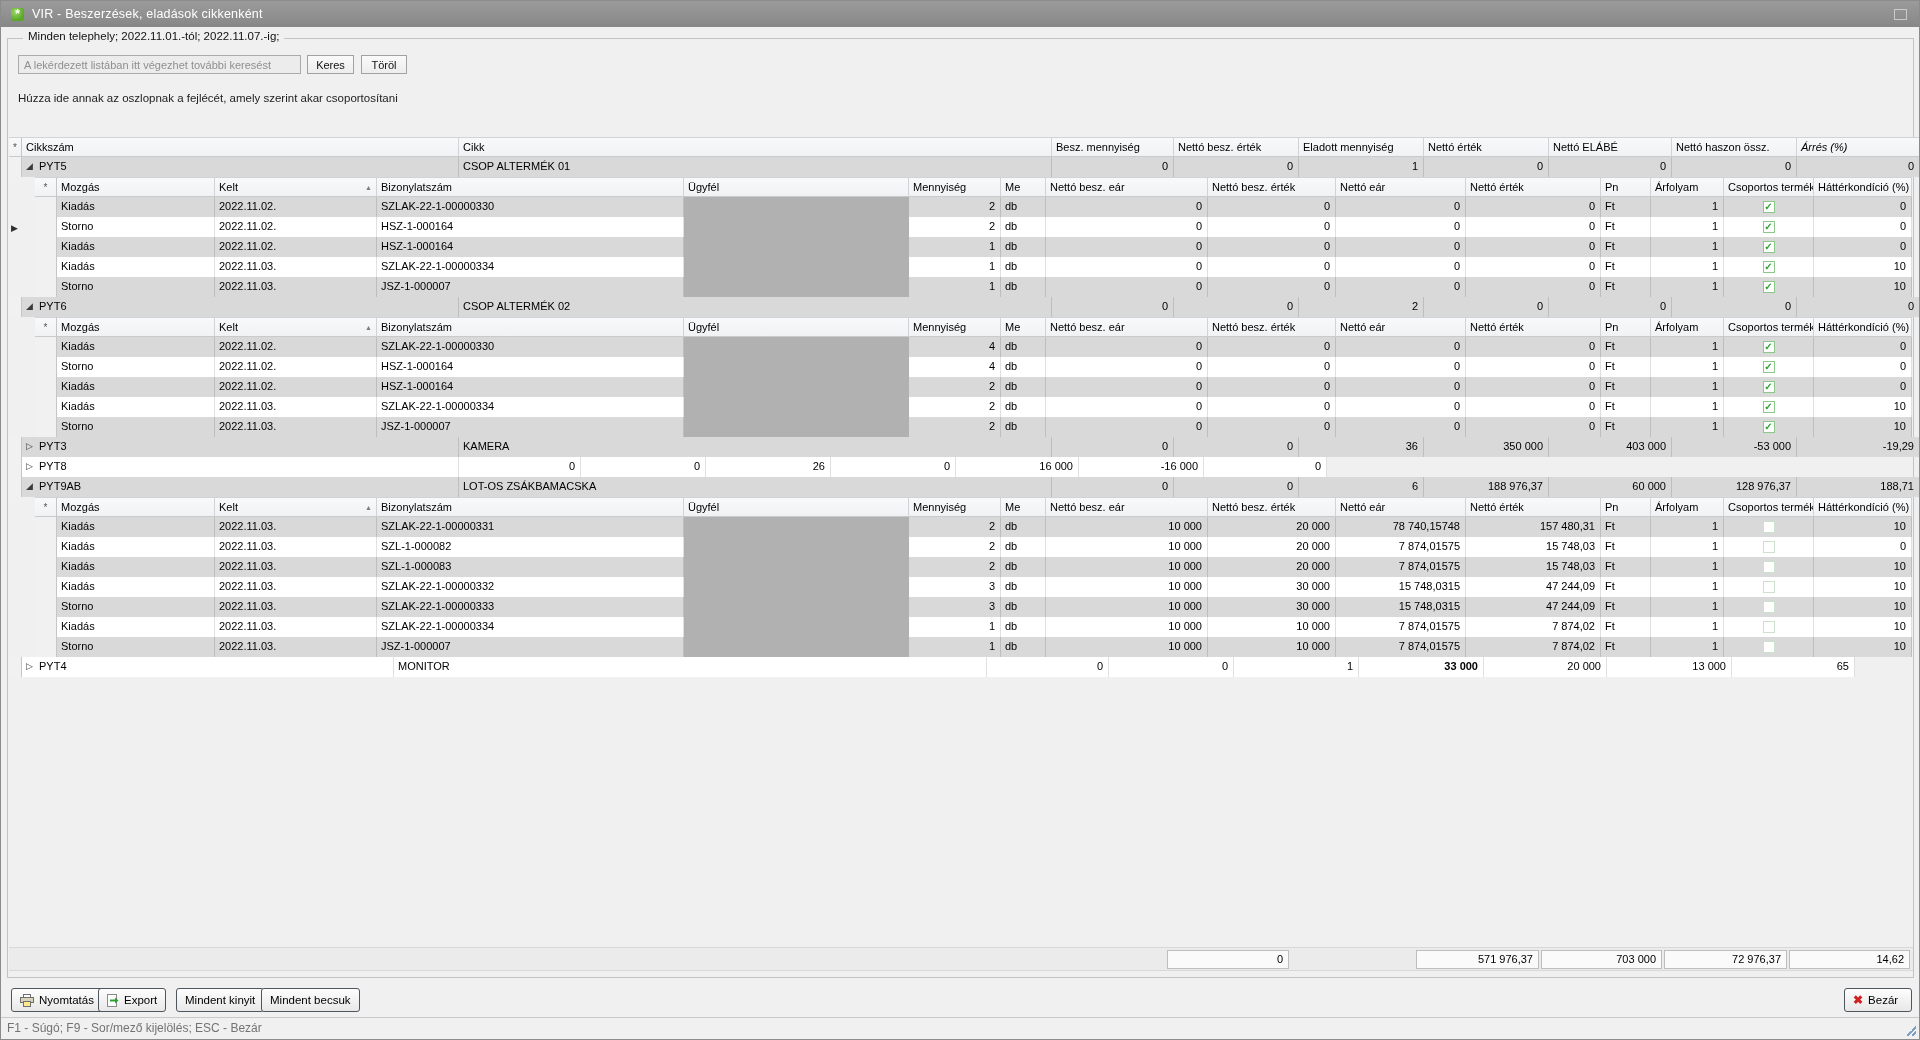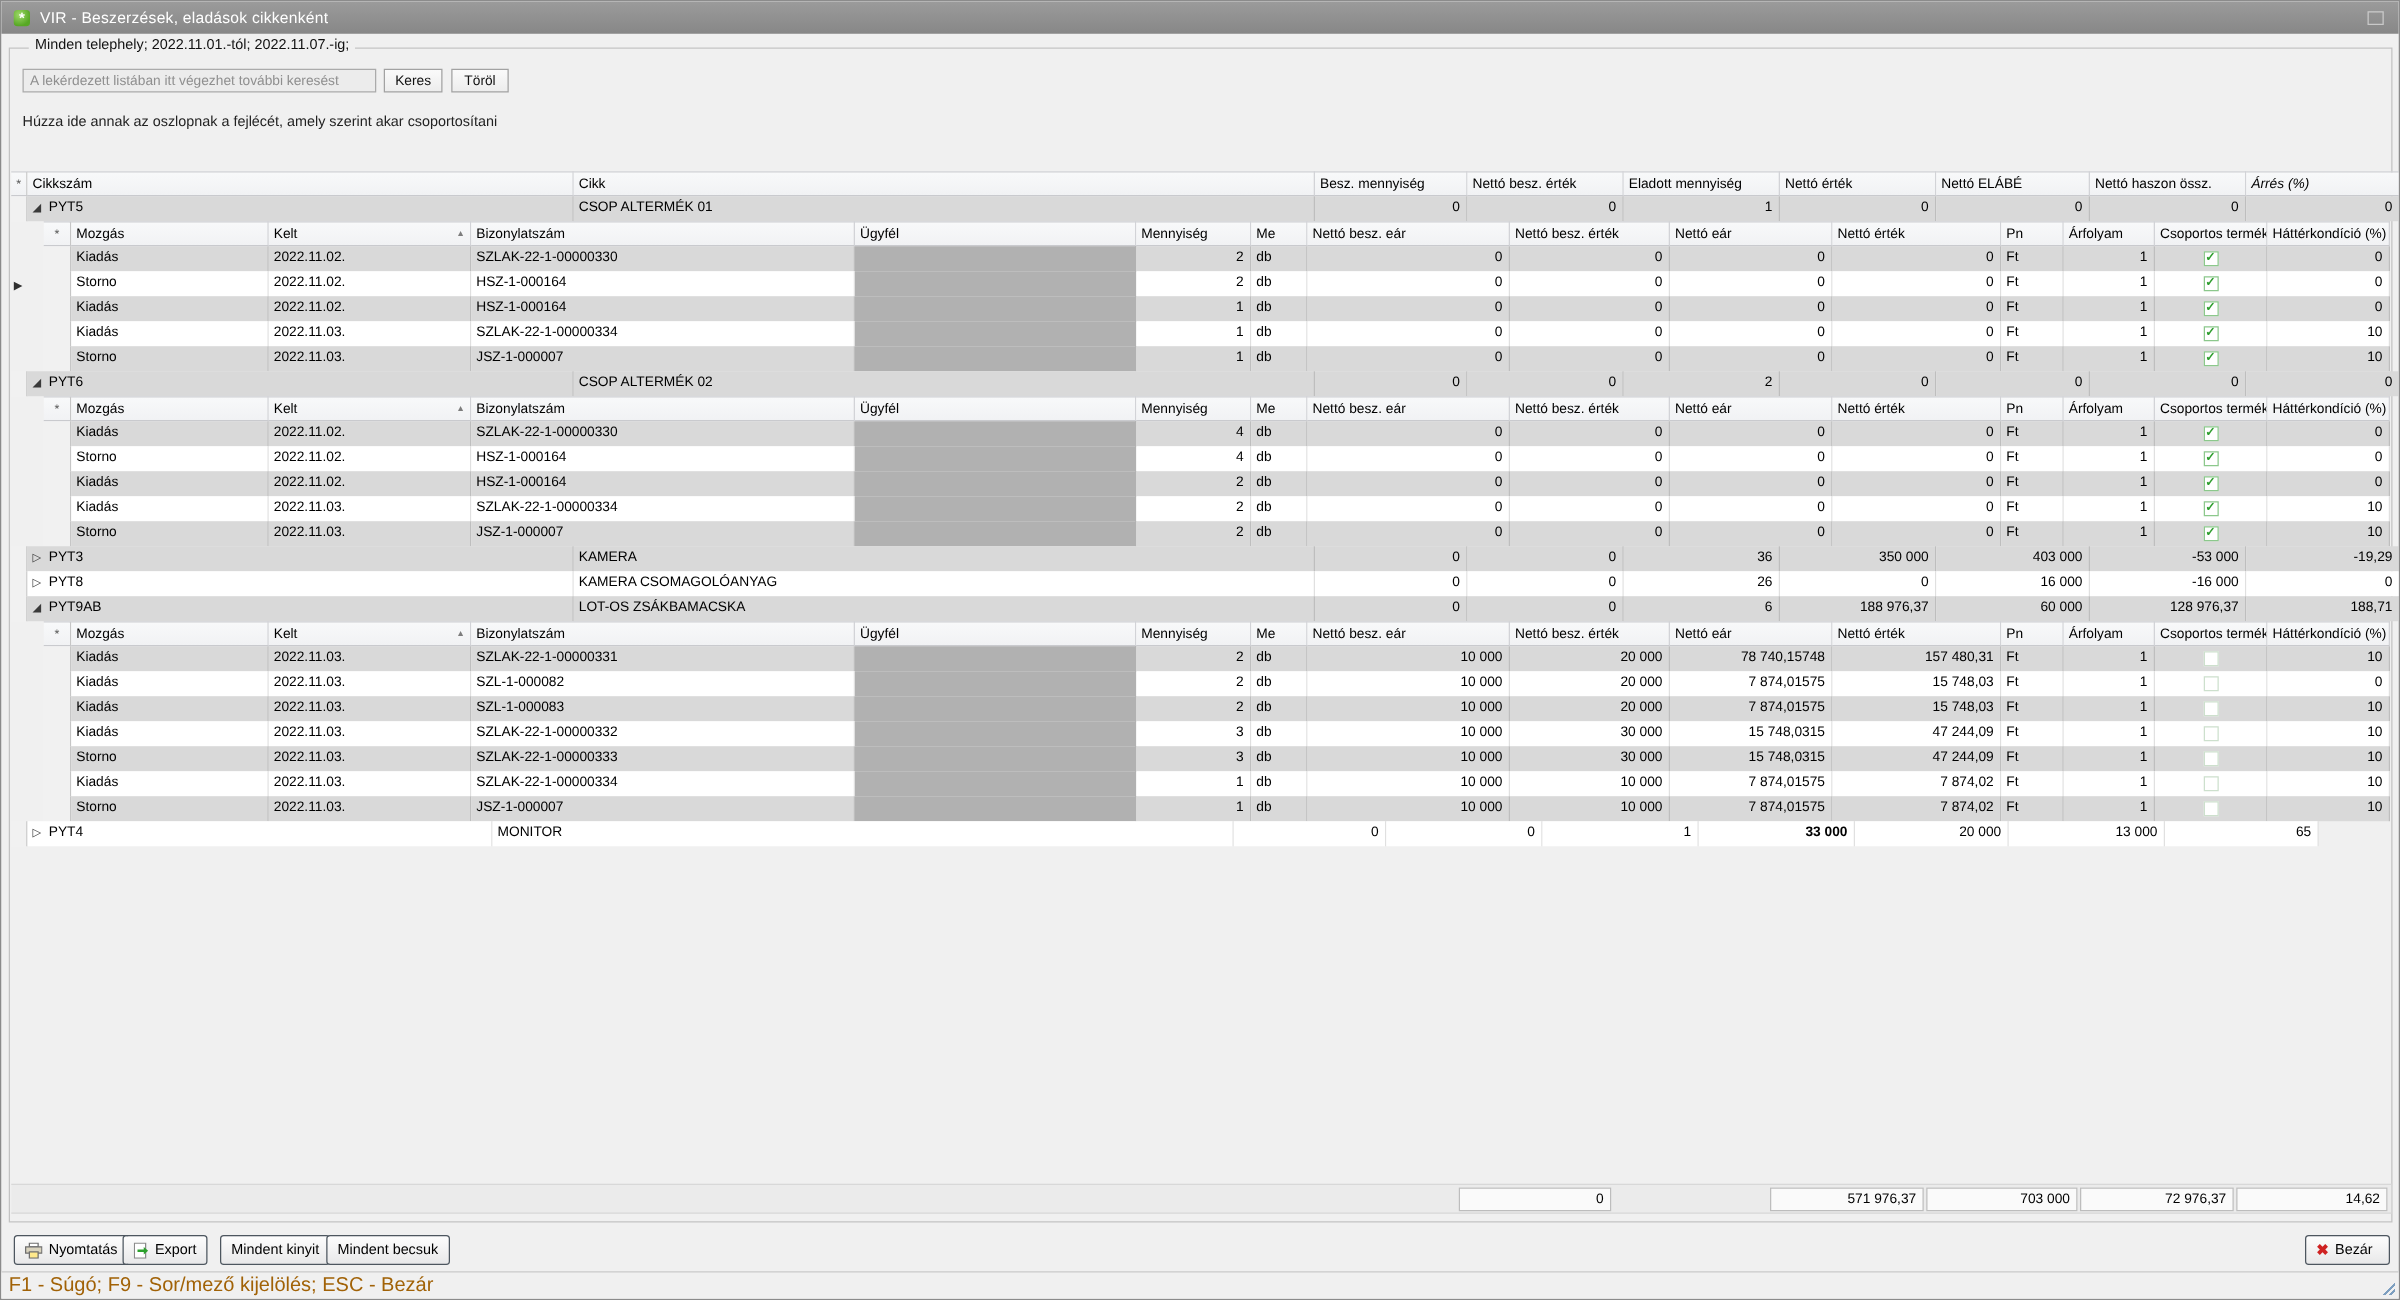--- a/index.html
+++ b/index.html
@@ -39,21 +39,21 @@
   .cb.on{border-color:#8cc88c;}
   .focus-arrow{position:absolute;left:10px;top:222px;font-size:9px;color:#2f2f2f;}
   
   .footer-strip{position:absolute;left:8px;top:946px;width:1904px;height:24px;background:#ebebeb;border-top:1px solid #d8d8d8;border-bottom:1px solid #d8d8d8;box-sizing:border-box;}
   .fbox{position:absolute;top:2px;height:19px;background:#fafafa;border:1px solid #bdbdbd;font-size:11px;line-height:17px;text-align:right;padding:0 5px;box-sizing:border-box;color:#000;}
   
   .btn{position:absolute;top:987px;height:24px;border:1px solid #4d565f;border-radius:3px;background:linear-gradient(#fdfdfd,#e8e8e9);display:flex;align-items:center;gap:5px;padding:0 8px;font-size:11.5px;color:#000;box-sizing:border-box;cursor:default;}
   .btn .ic{display:inline-flex;}
   .close-x{color:#cf2222;font-size:12px;font-weight:bold;line-height:1;}
   
-  .statusbar{position:absolute;left:0;right:0;bottom:0;height:22px;background:#f0f0f0;border-top:1px solid #c9c9c9;font-size:16px;color:#a16207;line-height:21px;padding-left:6px;box-sizing:border-box;}
+  .statusbar{position:absolute;left:0;right:0;bottom:0;height:22px;background:#f0f0f0;border-top:1px solid #c9c9c9;font-size:12px;color:#737373;line-height:21px;padding-left:6px;box-sizing:border-box;}
   .grip{position:absolute;right:3px;bottom:3px;width:10px;height:10px;background:
     linear-gradient(135deg, transparent 0 50%, #7d9fc0 50% 62%, transparent 62% 75%, #7d9fc0 75% 87%, transparent 87%);}
 </style>
 </head>
 <body>
 
 <div class="window">
 
   <div class="titlebar">
     <span class="appicon">*</span>
@@ -349,21 +349,20 @@
         <div class="c num" style="width: 125px;">0</div>
         <div class="c num" style="width: 125px;">36</div>
         <div class="c num" style="width: 125px;">350 000</div>
         <div class="c num" style="width: 123px;">403 000</div>
         <div class="c num" style="width: 125px;">-53 000</div>
         <div class="c num" style="width: 123px;">-19,29</div>
       </div>
       <div class="row white">
         <div class="c ind" style="width: 13px;"></div>
         <div class="c" style="width: 437px;"><span class="tri">▷</span><span>PYT8</span></div>
-        <div class="c" style="width: 593px;">KAMERA CSOMAGOLÓANYAG</div>
         <div class="c num" style="width: 122px;">0</div>
         <div class="c num" style="width: 125px;">0</div>
         <div class="c num" style="width: 125px;">26</div>
         <div class="c num" style="width: 125px;">0</div>
         <div class="c num" style="width: 123px;">16 000</div>
         <div class="c num" style="width: 125px;">-16 000</div>
         <div class="c num" style="width: 123px;">0</div>
       </div>
       <div class="row shaded">
         <div class="c ind" style="width: 13px;"></div>

